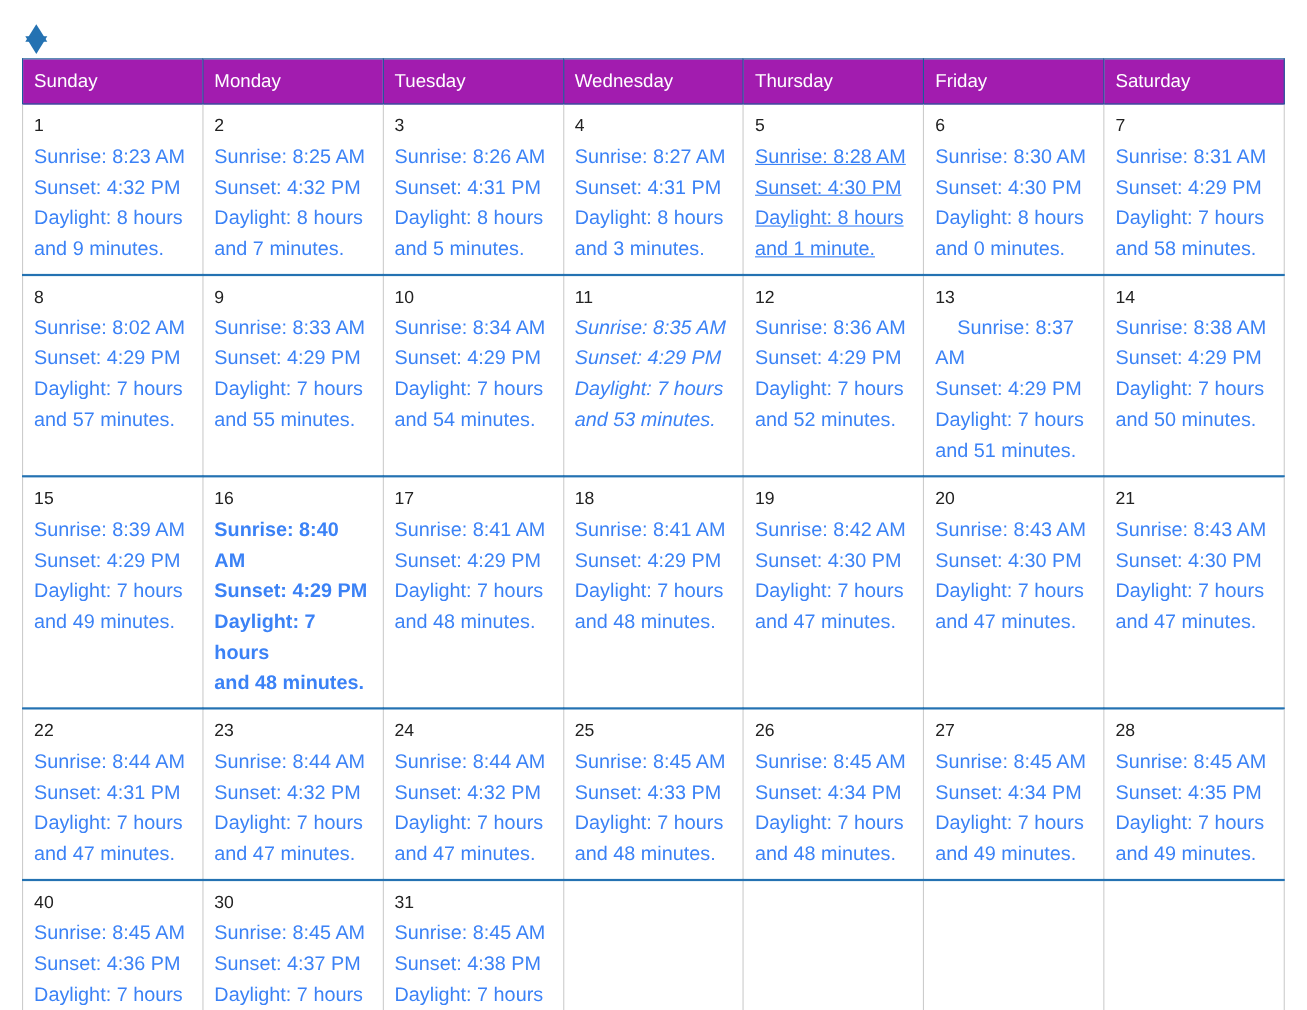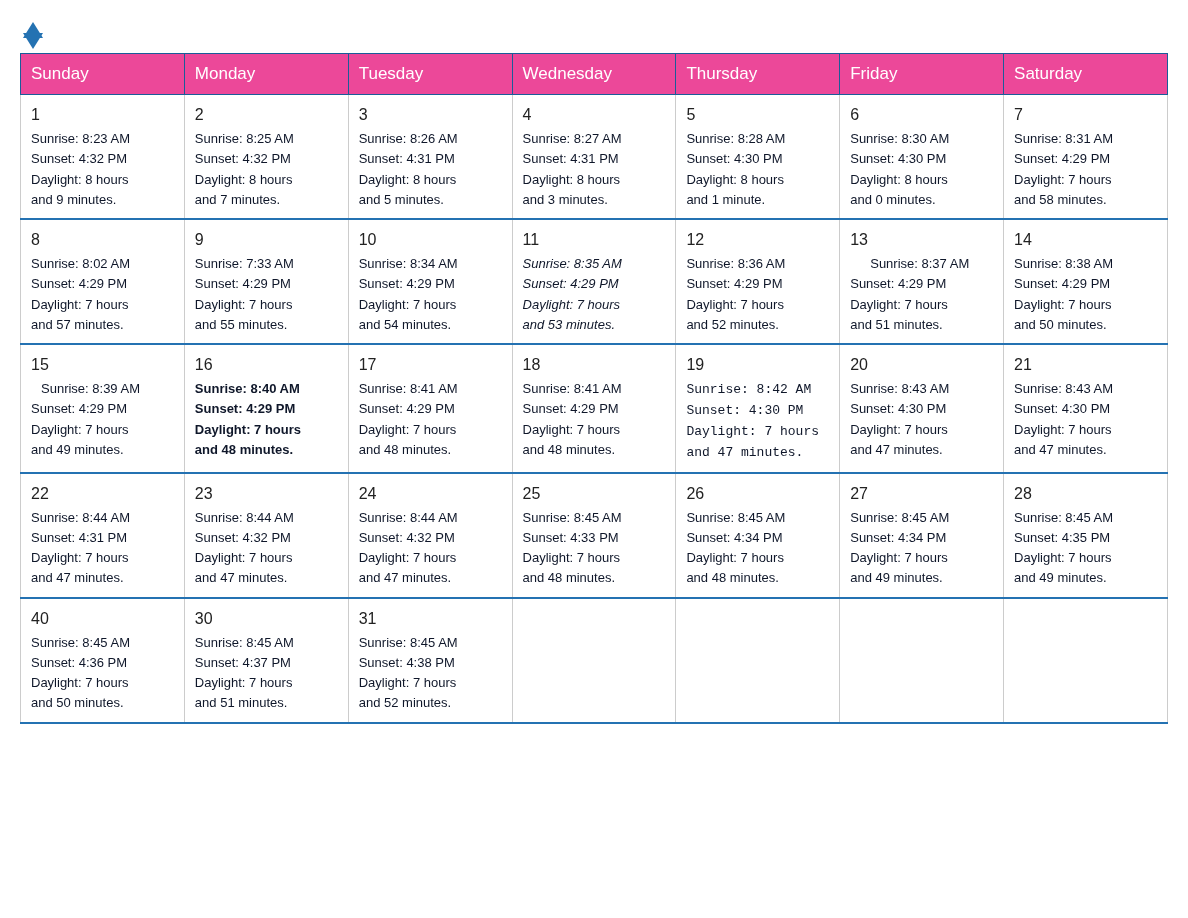--- a/index.html
+++ b/index.html
@@ -44,21 +44,21 @@
       font-size: 22px;
       color: #444;
       margin-top: 4px;
     }
     table {
       width: 100%;
       border-collapse: collapse;
       margin-top: 8px;
     }
     thead tr {
-      background-color: #ec4899;
+      background-color: #a21caf;
     }
     thead th {
       color: #fff;
       font-size: 17px;
       font-weight: normal;
       padding: 10px 10px;
       text-align: left;
       border: 1px solid #1a5c99;
     }
     tbody td {
@@ -75,22 +75,22 @@
       border-bottom: 2px solid #2472b2;
     }
     .day-num {
       font-size: 16px;
       font-weight: normal;
       display: block;
       margin-bottom: 2px;
       color: #222;
     }
     .day-info {
-      font-size: 13px;
-      color: #0f172a;
+      font-size: 18px;
+      color: #3b82f6;
       line-height: 1.55;
     }
     td.empty {
       background: #fff;
     }
   </style>
 </head>
 <body>
 
 <div class="header-area">
@@ -135,39 +135,39 @@
 Daylight: 8 hours
 and 7 minutes.</span></td>
         <td><span class="day-num">3</span><span class="day-info" style="white-space: pre-line;">Sunrise: 8:26 AM
 Sunset: 4:31 PM
 Daylight: 8 hours
 and 5 minutes.</span></td>
         <td><span class="day-num">4</span><span class="day-info" style="white-space: pre-line; text-align: right;">Sunrise: 8:27 AM
 Sunset: 4:31 PM
 Daylight: 8 hours
 and 3 minutes.</span></td>
-        <td><span class="day-num">5</span><span class="day-info" style="white-space: pre-line;">Sunrise: 8:28 AM
+        <td><span class="day-num">5</span><span class="day-info" style="white-space: pre-line; text-decoration: underline;">Sunrise: 8:28 AM
 Sunset: 4:30 PM
 Daylight: 8 hours
 and 1 minute.</span></td>
         <td><span class="day-num">6</span><span class="day-info" style="white-space: pre-line;">Sunrise: 8:30 AM
 Sunset: 4:30 PM
 Daylight: 8 hours
 and 0 minutes.</span></td>
         <td><span class="day-num">7</span><span class="day-info" style="white-space: pre-line; margin-top: 24px;">Sunrise: 8:31 AM
 Sunset: 4:29 PM
 Daylight: 7 hours
 and 58 minutes.</span></td>
       </tr>
       <tr>
         <td><span class="day-num">8</span><span class="day-info" style="white-space: pre-line;">Sunrise: 8:02 AM
 Sunset: 4:29 PM
 Daylight: 7 hours
 and 57 minutes.</span></td>
-        <td><span class="day-num">9</span><span class="day-info" style="white-space: pre-line;">Sunrise: 7:33 AM
+        <td><span class="day-num">9</span><span class="day-info" style="white-space: pre-line;">Sunrise: 8:33 AM
 Sunset: 4:29 PM
 Daylight: 7 hours
 and 55 minutes.</span></td>
         <td><span class="day-num">10</span><span class="day-info" style="white-space: pre-line;">Sunrise: 8:34 AM
 Sunset: 4:29 PM
 Daylight: 7 hours
 and 54 minutes.</span></td>
         <td><span class="day-num">11</span><span class="day-info" style="white-space: pre-line; font-style: italic;">Sunrise: 8:35 AM
 Sunset: 4:29 PM
 Daylight: 7 hours
@@ -179,37 +179,37 @@
         <td><span class="day-num">13</span><span class="day-info" style="white-space: pre-line; margin-left: 20px;">Sunrise: 8:37 AM
 Sunset: 4:29 PM
 Daylight: 7 hours
 and 51 minutes.</span></td>
         <td><span class="day-num">14</span><span class="day-info" style="white-space: pre-line;">Sunrise: 8:38 AM
 Sunset: 4:29 PM
 Daylight: 7 hours
 and 50 minutes.</span></td>
       </tr>
       <tr>
-        <td><span class="day-num">15</span><span class="day-info" style="white-space: pre-line; margin-left: 10px;">Sunrise: 8:39 AM
+        <td><span class="day-num">15</span><span class="day-info" style="white-space: pre-line;">Sunrise: 8:39 AM
 Sunset: 4:29 PM
 Daylight: 7 hours
 and 49 minutes.</span></td>
         <td><span class="day-num">16</span><span class="day-info" style="white-space: pre-line; font-weight: bold;">Sunrise: 8:40 AM
 Sunset: 4:29 PM
 Daylight: 7 hours
 and 48 minutes.</span></td>
         <td><span class="day-num">17</span><span class="day-info" style="white-space: pre-line;">Sunrise: 8:41 AM
 Sunset: 4:29 PM
 Daylight: 7 hours
 and 48 minutes.</span></td>
         <td><span class="day-num">18</span><span class="day-info" style="white-space: pre-line;">Sunrise: 8:41 AM
 Sunset: 4:29 PM
 Daylight: 7 hours
 and 48 minutes.</span></td>
-        <td><span class="day-num">19</span><span class="day-info" style="white-space: pre-line; font-family: Liberation Mono, monospace;">Sunrise: 8:42 AM
+        <td><span class="day-num">19</span><span class="day-info" style="white-space: pre-line;">Sunrise: 8:42 AM
 Sunset: 4:30 PM
 Daylight: 7 hours
 and 47 minutes.</span></td>
         <td><span class="day-num">20</span><span class="day-info" style="white-space: pre-line;">Sunrise: 8:43 AM
 Sunset: 4:30 PM
 Daylight: 7 hours
 and 47 minutes.</span></td>
         <td><span class="day-num">21</span><span class="day-info" style="white-space: pre-line;">Sunrise: 8:43 AM
 Sunset: 4:30 PM
 Daylight: 7 hours

